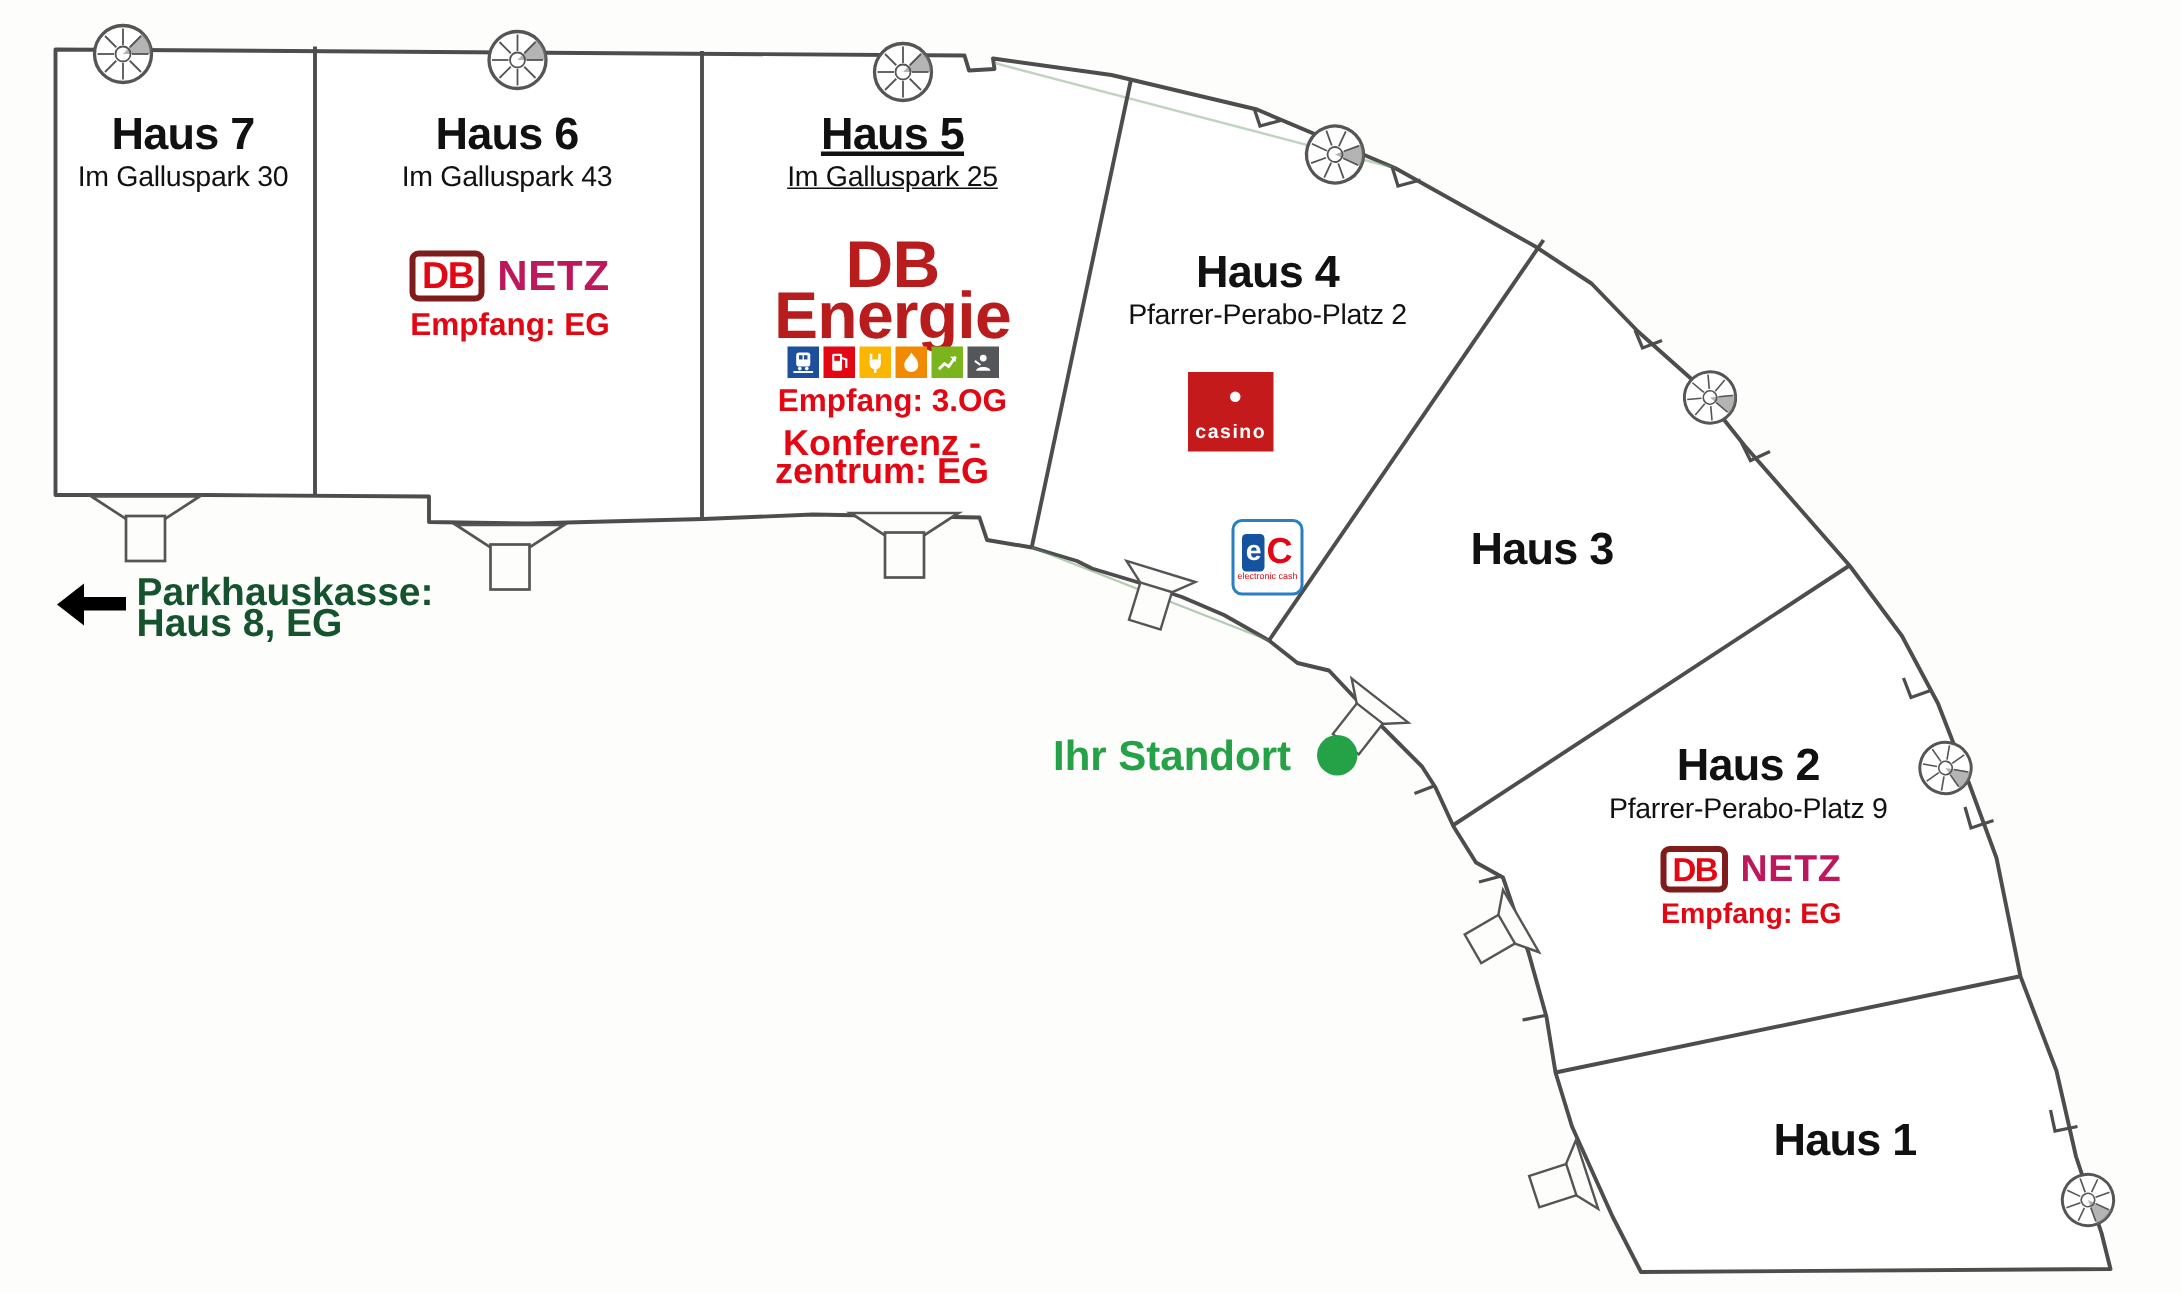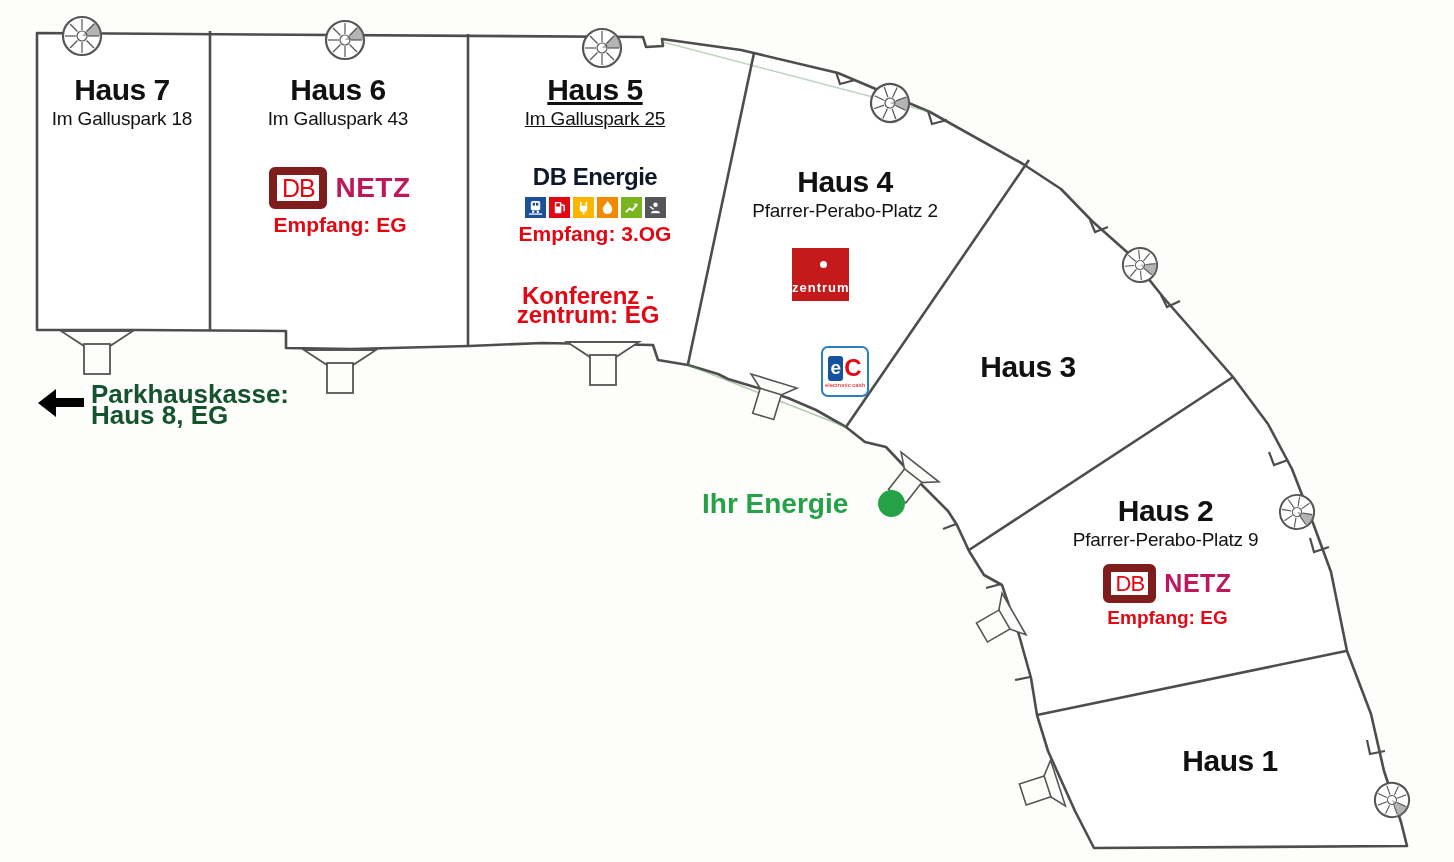--- a/index.html
+++ b/index.html
@@ -5,31 +5,31 @@
   html,body{margin:0;padding:0;}
   body{background:#ffffff;font-family:"Liberation Sans", sans-serif;}
   .plan{position:relative;width:1454px;height:862px;background:#fdfdfb;overflow:hidden;}
   .plan svg.base{position:absolute;left:0;top:0;}
   .abs{position:absolute;}
   .house-label{position:absolute;text-align:center;color:#111;}
   .house-title{font-size:30px;font-weight:700;letter-spacing:-0.5px;line-height:34px;}
   .house-addr{font-size:19px;font-weight:400;letter-spacing:-0.2px;line-height:24px;}
   .tenant{position:absolute;display:flex;flex-direction:column;align-items:center;}
   .dbrow{display:flex;align-items:center;gap:8px;}
-  .dbbox{border:8px solid #7f1d1d;border-radius:6px;color:#e30613;font-weight:400;
+  .dbbox{border:4px solid #7f1d1d;border-radius:6px;color:#e30613;font-weight:700;
          display:flex;align-items:center;justify-content:center;letter-spacing:-1px;background:#fff;}
   .dbbox.big{width:42px;height:26px;font-size:25px;}
   .dbbox.small{width:37px;height:23px;font-size:22px;}
   .netz{color:#be185d;font-weight:800;}
   .netz.big{font-size:28px;letter-spacing:0.5px;}
   .netz.small{font-size:25px;letter-spacing:0.5px;}
   .reception{color:#e30613;font-weight:700;margin-top:4px;}
   .reception.big{font-size:21px;}
   .reception.small{font-size:19px;}
-  .energie-word{color:#0f172a;font-weight:800;font-size:24px;letter-spacing:-0.5px;line-height:34px;}
+  .energie-word{color:#b91c1c;font-weight:800;font-size:44px;letter-spacing:-0.5px;line-height:34px;text-align:center;}
   .eicons{display:flex;gap:3px;margin-top:3px;}
   .eicon{width:21px;height:21px;display:flex;align-items:center;justify-content:center;}
   .eicon svg{display:block;}
   .konferenz{position:absolute;color:#e30613;font-weight:700;font-size:24px;line-height:19px;text-align:center;}
   .standort-label{position:absolute;color:#25a148;font-weight:700;font-size:28px;}
   .standort-dot{position:absolute;width:27px;height:27px;border-radius:50%;background:#25a148;}
   .parkhaus-text{position:absolute;color:#14532d;font-weight:700;font-size:26px;line-height:21px;}
   .casino{position:absolute;width:57px;height:53px;background:#c51a1b;}
   .casino .dot{position:absolute;left:28px;top:13px;width:7px;height:7px;border-radius:50%;background:#fff;}
   .casino .word{position:absolute;left:0;right:0;bottom:6px;text-align:center;color:#fff;
@@ -126,21 +126,21 @@
       <use href="#door" transform="translate(603,342)"></use>
       <use href="#doorsm" transform="translate(774,381) rotate(17)"></use>
       <use href="#doorsm" transform="translate(920,467) rotate(38)"></use>
       <use href="#doorsm" transform="translate(1014,614) rotate(60)"></use>
       <use href="#doorsm" transform="translate(1058,783) rotate(72)"></use>
     </g>
   </svg>
 
   <div class="house-label" style="left:32px;top:73px;width:180px;">
     <div class="house-title">Haus 7</div>
-    <div class="house-addr">Im Galluspark 18</div>
+    <div class="house-addr">Im Galluspark 30</div>
   </div>
 
   <div class="house-label" style="left:238px;top:73px;width:200px;">
     <div class="house-title">Haus 6</div>
     <div class="house-addr">Im Galluspark 43</div>
   </div>
 
   <div class="house-label" style="left:495px;top:73px;width:200px;text-decoration:underline;">
     <div class="house-title">Haus 5</div>
     <div class="house-addr">Im Galluspark 25</div>
@@ -221,21 +221,21 @@
     <div class="reception big">Empfang: 3.OG</div>
   </div>
 
   <div class="konferenz" style="left:503px;top:286px;width:170px;">
     <div>Konferenz -</div>
     <div>zentrum: EG</div>
   </div>
 
   <div class="casino" style="left:792px;top:248px;">
     <span class="dot"></span>
-    <span class="word">zentrum</span>
+    <span class="word">casino</span>
   </div>
 
   <div class="ec" style="left:821px;top:346px;">
     <span class="glyphs">
       <span class="e">e</span>
       <span class="c">C</span>
     </span>
     <span class="cap">electronic cash</span>
   </div>
 
@@ -248,16 +248,16 @@
   </div>
 
   <svg class="abs" style="left:38px;top:386px;" width="46" height="36">
     <path d="M46 12 H18 V3 L0 17 L18 31 V21 H46 Z" fill="#000"></path>
   </svg>
   <div class="parkhaus-text" style="left:91px;top:384px;">
     <div>Parkhauskasse:</div>
     <div>Haus 8, EG</div>
   </div>
 
-  <div class="standort-label" style="left:702px;top:488px;">Ihr Energie</div>
+  <div class="standort-label" style="left:702px;top:488px;">Ihr Standort</div>
   <div class="standort-dot" style="left:878px;top:490px;"></div>
 
 </div>
 
 </body></html>

